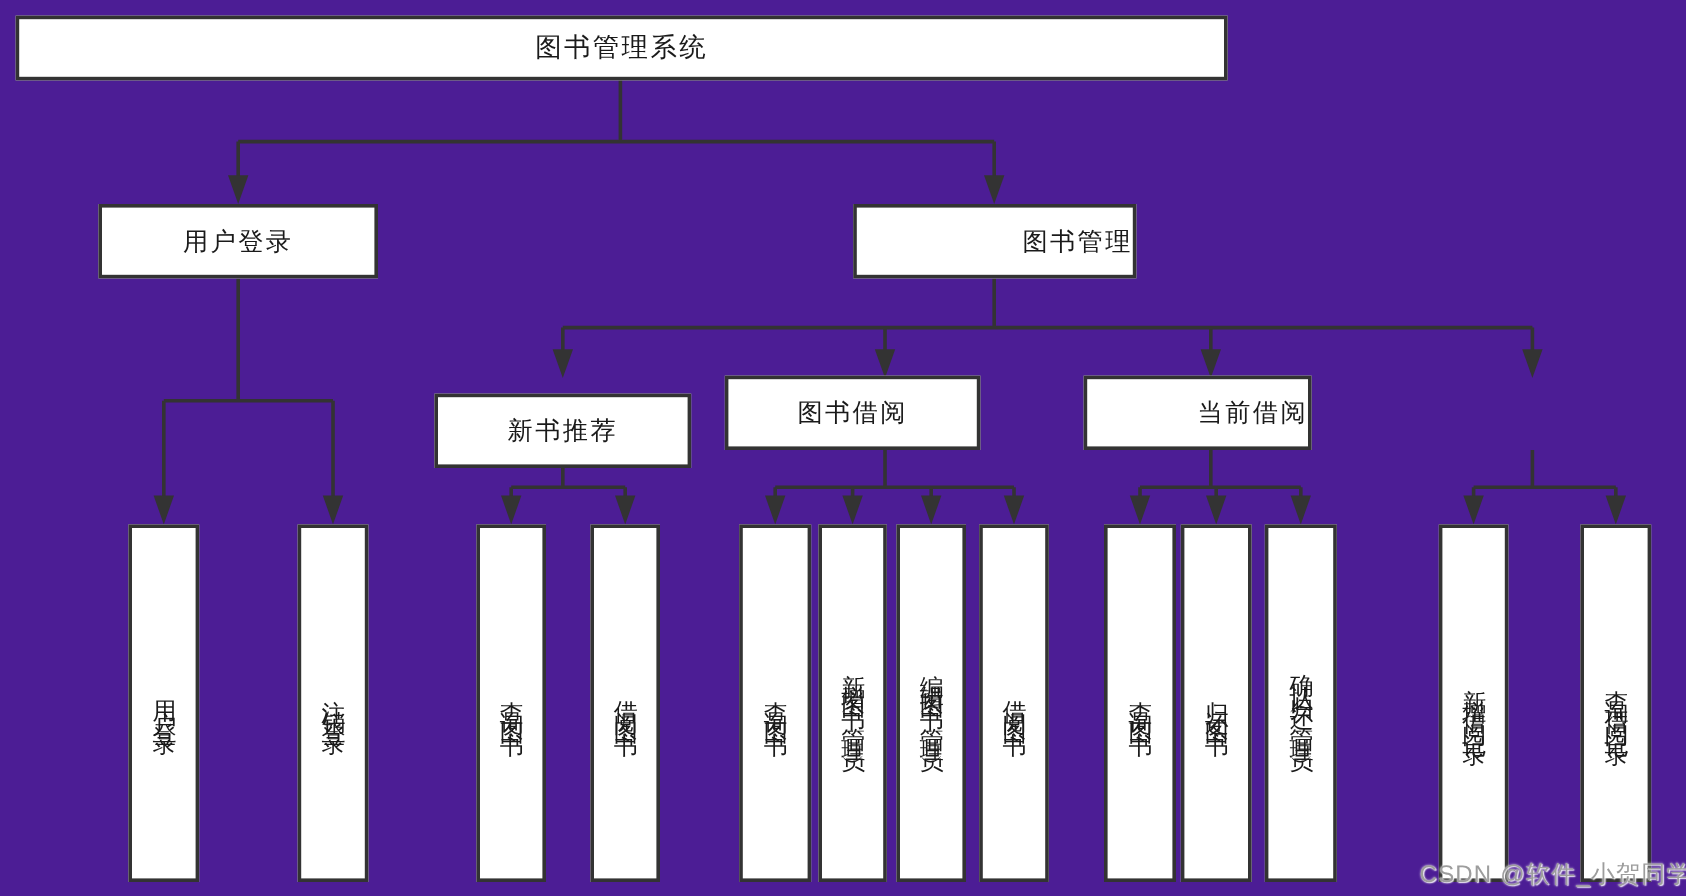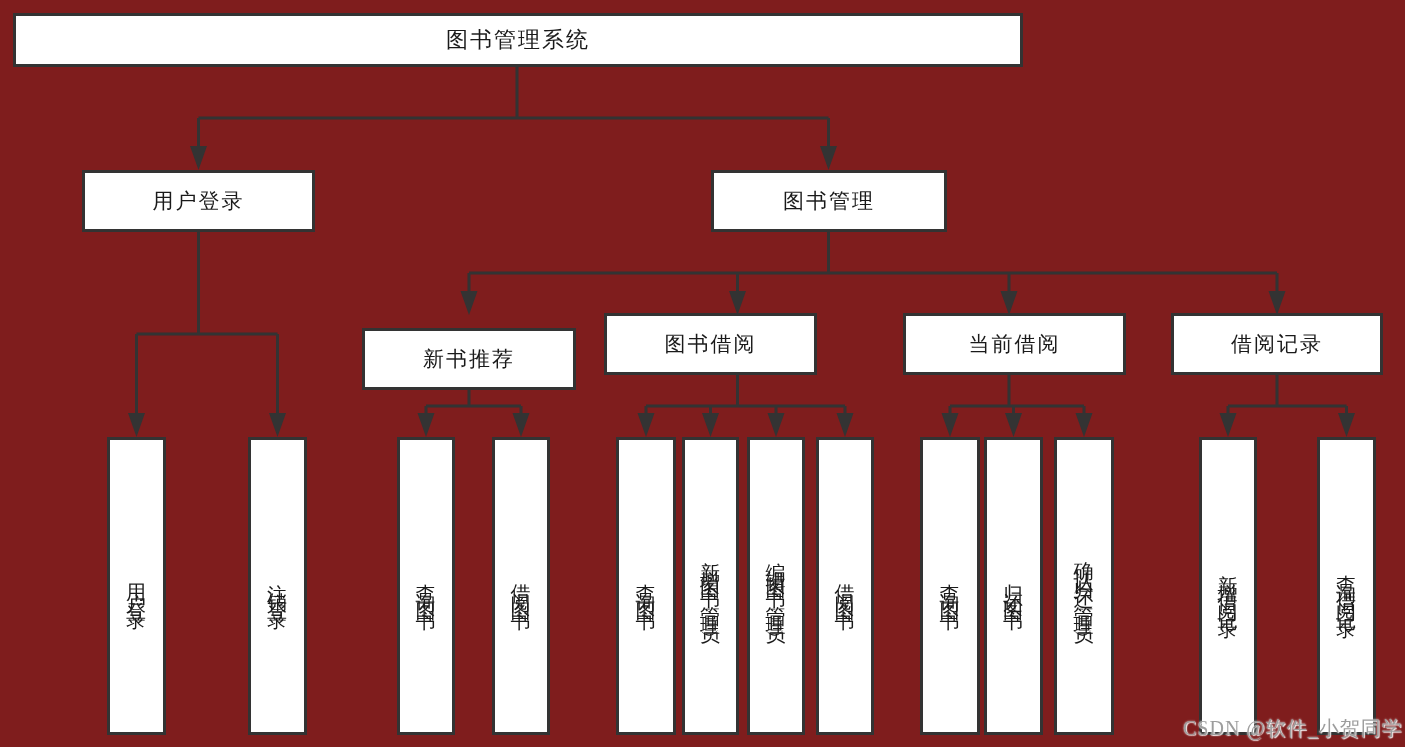--- a/index.html
+++ b/index.html
@@ -1,21 +1,21 @@
 <!DOCTYPE html>
 <html><head>
 <meta charset="utf-8">
 <style>
   html, body { margin: 0; padding: 0; background: #ffffff; }
   .canvas {
     position: relative;
     width: 1405px;
     height: 747px;
-    background: #7f1d1d;
-    font-family: Liberation Serif, serif;
+    background: #4c1d95;
+    font-family: Liberation Sans, sans-serif;
     overflow: hidden;
   }
   svg.wires { position: absolute; left: 0; top: 0; z-index: 1; }
   .node {
     position: absolute;
     box-sizing: border-box;
     background: #ffffff;
     border: 3px solid #333333;
     color: #1a1a1a;
     display: flex;
@@ -88,35 +88,32 @@
     <path d="M1338 413 H1355 L1346.5 437 Z" fill="#333333" stroke="none"></path>
   </svg>
 
   <div class="node h-node root-node" style="left:13px; top:13px; width:1010px; height:54px;">
     <span>图书管理系统</span>
   </div>
 
   <div class="node h-node" style="left:82px; top:170px; width:233px; height:62px;">
     <span>用户登录</span>
   </div>
-  <div class="node h-node" style="left:711px; top:170px; width:236px; height:62px;">
+  <div class="node h-node" style="left:711px; top:170px; width:236px; height:62px;justify-content:flex-end;">
     <span>图书管理</span>
   </div>
 
   <div class="node h-node" style="left:362px; top:313px; width:214px; height:62px;margin-top:15px;">
     <span>新书推荐</span>
   </div>
   <div class="node h-node" style="left:604px; top:313px; width:213px; height:62px;">
     <span>图书借阅</span>
   </div>
-  <div class="node h-node" style="left:903px; top:313px; width:223px; height:62px;">
+  <div class="node h-node" style="left:903px; top:313px; width:190px; height:62px;justify-content:flex-end;">
     <span>当前借阅</span>
-  </div>
-  <div class="node h-node" style="left:1171px; top:313px; width:212px; height:62px;">
-    <span>借阅记录</span>
   </div>
 
   <div class="node v-node" style="left:107px; top:437px; width:59px; height:298px;">
     <span class="v-label">用户登录</span>
   </div>
   <div class="node v-node" style="left:248px; top:437px; width:59px; height:298px;">
     <span class="v-label">注销登录</span>
   </div>
 
   <div class="node v-node" style="left:397px; top:437px; width:58px; height:298px;">

